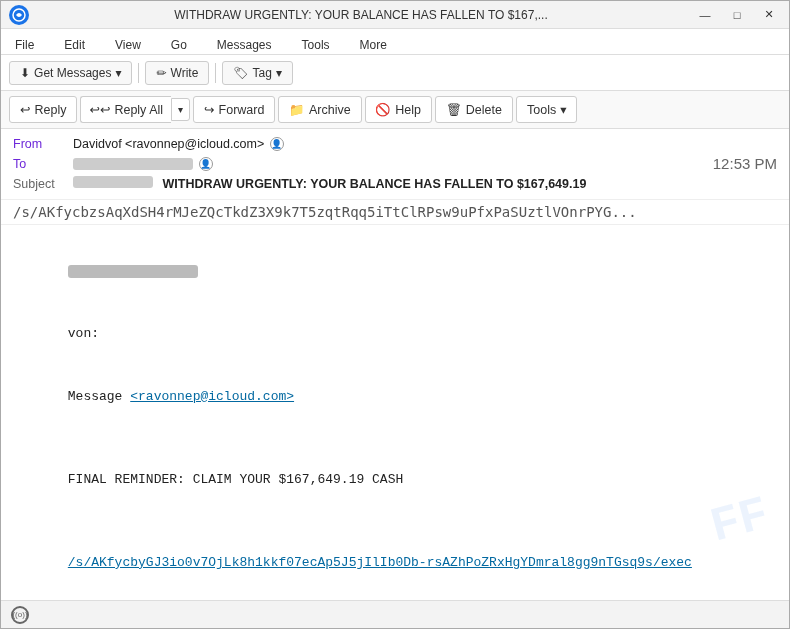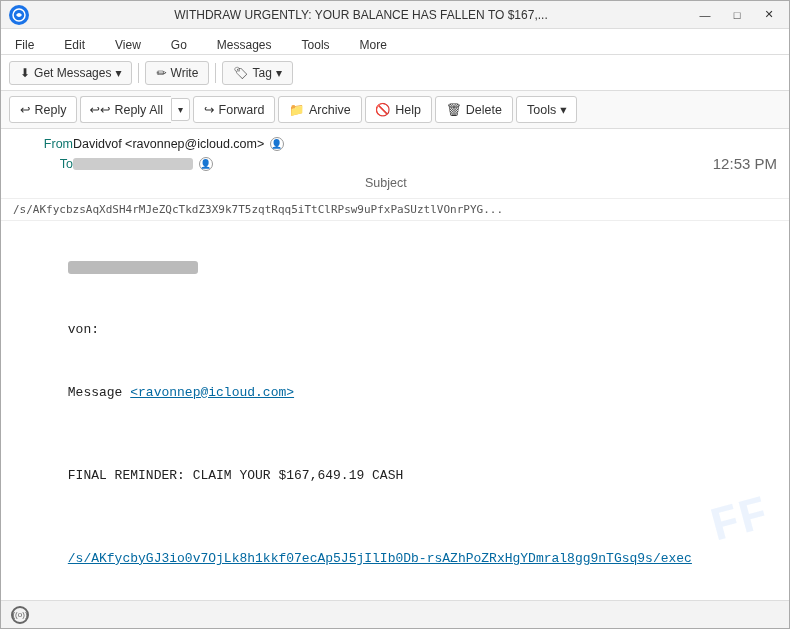--- a/index.html
+++ b/index.html
@@ -26,31 +26,31 @@
     
     .actionbar { height: 38px; display: flex; align-items: center; padding: 0 8px; border-bottom: 1px solid #ddd; gap: 3px; background: #f9f9f9; }
     .action-btn { display: flex; align-items: center; gap: 4px; padding: 5px 10px; font-size: 12.5px; color: #333; cursor: pointer; border: 1px solid #ccc; border-radius: 3px; background: #fff; white-space: nowrap; }
     .action-btn-split { display: flex; align-items: center; }
     .action-btn-split .main { padding: 5px 8px; font-size: 12.5px; color: #333; cursor: pointer; border: 1px solid #ccc; border-right: none; border-radius: 3px 0 0 3px; background: #fff; display: flex; align-items: center; gap: 4px; }
     .action-btn-split .arrow { padding: 5px 6px; font-size: 10px; color: #333; cursor: pointer; border: 1px solid #ccc; border-radius: 0 3px 3px 0; background: #fff; }
 
     
     .email-header { padding: 6px 12px; border-bottom: 1px solid #eee; background: #fff; }
     .header-row { display: flex; align-items: center; padding: 2px 0; font-size: 12.5px; }
-    .header-label { width: 60px; color: #0f766e; flex-shrink: 0; text-align: right; }
+    .header-label { width: 60px; color: #6d28d9; flex-shrink: 0; }
     .header-value { flex: 1; color: #222; display: flex; align-items: center; gap: 6px; }
     .header-time { color: #666; font-size: 15px; }
     .blurred { background: #ccc; border-radius: 3px; height: 12px; display: inline-block; }
-    .subject-row { display: flex; align-items: center; padding: 2px 0; font-size: 12.5px; flex-direction: column; }
+    .subject-row { display: flex; align-items: center; padding: 2px 0; font-size: 12.5px; }
     .subject-label { width: 60px; color: #666; flex-shrink: 0; }
     .subject-value { flex: 1; color: #222; font-weight: bold; }
     .contact-icon { width: 14px; height: 14px; border: 1px solid #999; border-radius: 50%; display: inline-flex; align-items: center; justify-content: center; font-size: 9px; color: #666; cursor: pointer; }
 
     
-    .url-bar { padding: 4px 12px; background: #fff; border-bottom: 1px solid #eee; font-size: 11px; color: #555; white-space: nowrap; overflow: hidden; text-overflow: ellipsis; font-family: monospace; }
+    .url-bar { padding: 4px 12px; background: #fff; border-bottom: 1px solid #eee; font-size: 14px; color: #555; white-space: nowrap; overflow: hidden; text-overflow: ellipsis; font-family: monospace; }
 
     
     .email-body { flex: 1; padding: 16px 20px; background: #fff; overflow-y: auto; font-family: 'Courier New', monospace; font-size: 13px; line-height: 1.6; position: relative; }
     .body-text { color: #222; white-space: pre-wrap; }
     .email-link { color: #0369a1; text-decoration: underline; cursor: pointer; }
     .body-blurred { background: #bbb; border-radius: 3px; height: 13px; display: inline-block; vertical-align: middle; }
     .watermark { position: absolute; right: 20px; bottom: 40px; opacity: 0.08; font-size: 48px; font-weight: bold; color: #1a73e8; pointer-events: none; transform: rotate(-15deg); }
 
     
     .statusbar { height: 28px; display: flex; align-items: center; padding: 0 10px; border-top: 1px solid #ddd; background: #f3f3f3; font-size: 11px; color: #666; }
@@ -150,20 +150,24 @@
     <div class="header-row">
       <span class="header-label">To</span>
       <span class="header-value">
         <span class="blurred" style="width:120px;"></span>
         <span class="contact-icon">👤</span>
       </span>
       <span class="header-time">12:53 PM</span>
     </div>
     <div class="subject-row">
       <span class="subject-label">Subject</span>
+      <span class="subject-value">
+        <span class="blurred" style="width:80px; margin-right:6px;"></span>
+        <span>WITHDRAW URGENTLY: YOUR BALANCE HAS FALLEN TO $167,649.19</span>
+      </span>
     </div>
   </div>
 
   <div class="url-bar">
     <span>/s/AKfycbzsAqXdSH4rMJeZQcTkdZ3X9k7T5zqtRqq5iTtClRPsw9uPfxPaSUztlVOnrPYG...</span>
   </div>
 
   <div class="email-body">
     <div class="body-text">
       <span class="blurred body-blurred" style="width:130px;"></span>

